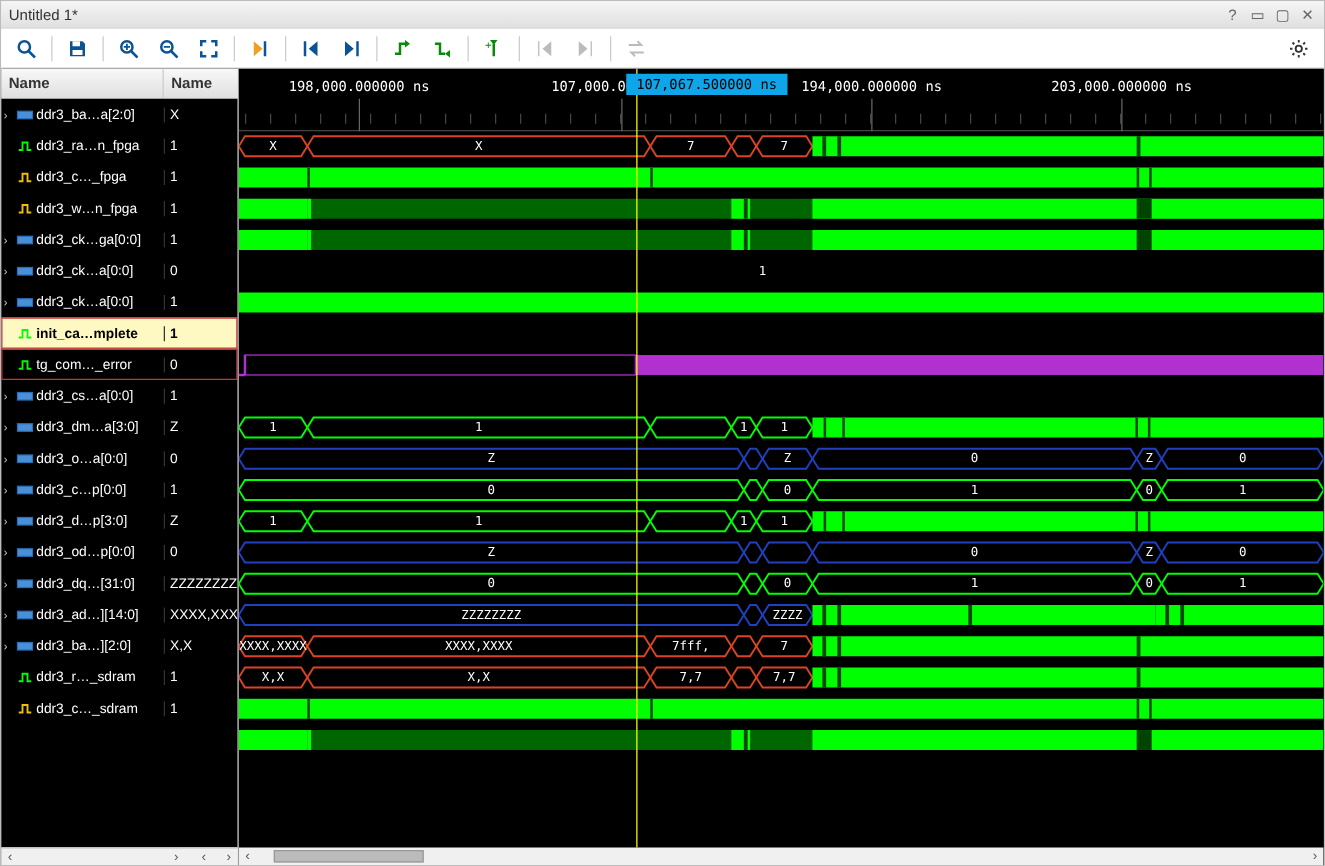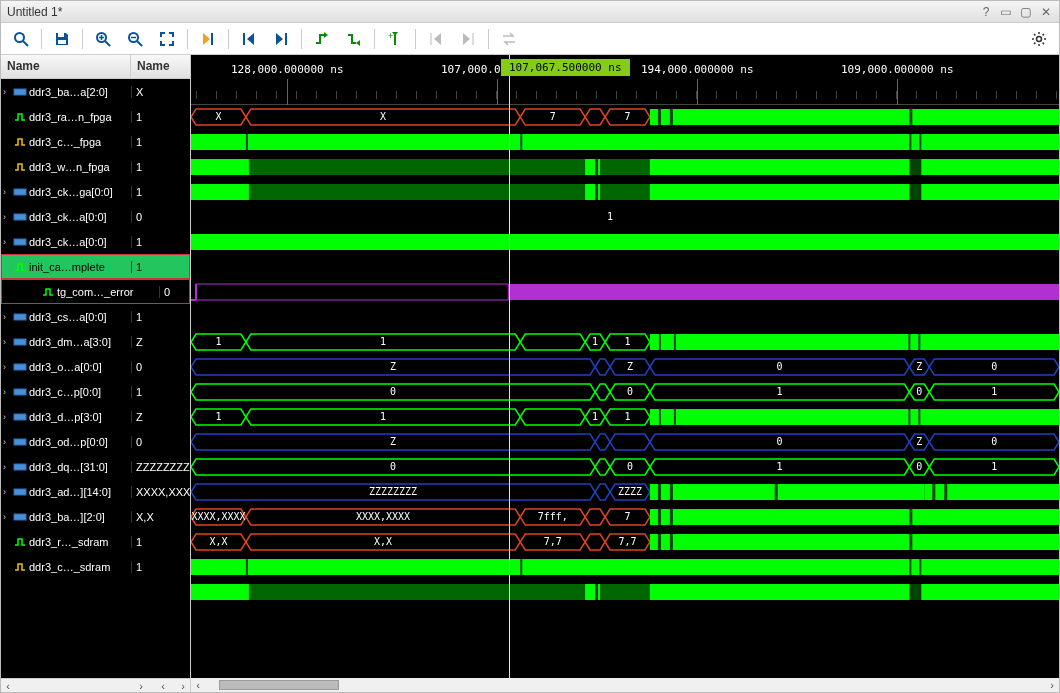--- a/index.html
+++ b/index.html
@@ -19,26 +19,26 @@
 .colhdr { display:flex; height:24px; background:linear-gradient(#f8f8f8,#e0e0e0); border-bottom:1px solid #ccc; }
 .colhdr > div { padding:4px 6px; font-weight:bold; font-size:12px; color:#333; text-align:left; }
 .colhdr .hname { width:130px; border-right:1px solid #ccc; }
 .colhdr .hval { flex:1; }
 .sigtable { flex:1; background:#000; overflow:hidden; }
 .sigrow { display:flex; height:25px; align-items:center; color:#fff; font-size:11px; }
 .sigrow .namecol { width:130px; display:flex; align-items:center; padding-left:2px; overflow:hidden; white-space:nowrap; }
 .sigrow .valcol { flex:1; padding-left:4px; white-space:nowrap; overflow:hidden; border-left:1px solid #333; }
 .sigrow .exp { width:10px; color:#ccc; font-size:9px; }
 .sigrow .ic { width:14px; height:14px; display:flex; align-items:center; justify-content:center; margin-right:2px; }
-.sigrow.sel { background:#22c55e; color:#000; outline:1px solid #cc3333; outline-offset:-1px; }
-.sigrow.mark { outline:1px solid #cc3333; outline-offset:-1px;padding-left:28px; }
+.sigrow.sel { background:#fef9c3; color:#000; outline:1px solid #cc3333; outline-offset:-1px;font-weight:bold; }
+.sigrow.mark { outline:1px solid #cc3333; outline-offset:-1px; }
 .left-scroll { height:14px; background:#f0f0f0; border-top:1px solid #ccc; display:flex; align-items:center; }
 .scrarw { width:14px; height:14px; color:#555; font-size:11px; text-align:center; line-height:14px; cursor:pointer; }
 .wave { flex:1; position:relative; background:#000; overflow:hidden; }
-.cursor-label { position:absolute; top:4px; left:310px; background:#84cc16; color:#000; padding:2px 8px; font-family:monospace; font-size:11px; z-index:10; }
+.cursor-label { position:absolute; top:4px; left:310px; background:#0ea5e9; color:#000; padding:2px 8px; font-family:monospace; font-size:11px; z-index:10; }
 .cursor-line { position:absolute; top:0; bottom:14px; left:318px; width:1px; background:#ffff00; z-index:5; }
 .ruler { height:50px; position:relative; border-bottom:1px solid #444; }
 .tick { position:absolute; top:8px; color:#fff; font-family:monospace; font-size:11px; }
 .tick::after { content:""; position:absolute; left:50%; top:16px; width:1px; height:26px; background:#666; }
 .minors { position:absolute; top:36px; left:0; right:0; height:14px; }
 .minors span { position:absolute; top:0; width:1px; height:8px; background:#444; }
 .wrow { height:25px; position:relative; }
 .wrow svg { width:100%; height:25px; display:block; }
 .wave-scroll { position:absolute; bottom:0; left:0; right:0; height:14px; background:#f0f0f0; display:flex; align-items:center; }
 .wave-scroll .thumb { height:10px; background:#bbb; border:1px solid #999; margin:0 14px; flex:0 0 120px; }
@@ -464,24 +464,24 @@
             <span style="left: 705px;"></span>
             <span style="left: 725px;"></span>
             <span style="left: 745px;"></span>
             <span style="left: 765px;"></span>
             <span style="left: 785px;"></span>
             <span style="left: 805px;"></span>
             <span style="left: 825px;"></span>
             <span style="left: 845px;"></span>
             <span style="left: 865px;"></span>
           </div>
-      <div class="tick" style="left: 40px;">128,000.000000 ns</div>
+      <div class="tick" style="left: 40px;">198,000.000000 ns</div>
           <div class="tick" style="left: 250px;">107,000.000000 ns</div>
           <div class="tick" style="left: 450px;">194,000.000000 ns</div>
-          <div class="tick" style="left: 650px;">109,000.000000 ns</div>
+          <div class="tick" style="left: 650px;">203,000.000000 ns</div>
         </div>
       <div id="wrows">
           <div class="wrow">
             <svg viewBox="0 0 870 25">
               <path d="M0 12 L5 4 L50 4 L55 12 L50 20 L5 20 Z" fill="none" stroke="#d42" stroke-width="1.5"></path>
               <text x="27.5" y="15" fill="#fff" font-size="10" font-family="monospace" text-anchor="middle">X</text>
               <path d="M55 12 L60 4 L325 4 L330 12 L325 20 L60 20 Z" fill="none" stroke="#d42" stroke-width="1.5"></path>
               <text x="192.5" y="15" fill="#fff" font-size="10" font-family="monospace" text-anchor="middle">X</text>
               <path d="M330 12 L335 4 L390 4 L395 12 L390 20 L335 20 Z" fill="none" stroke="#d42" stroke-width="1.5"></path>
               <text x="362.5" y="15" fill="#fff" font-size="10" font-family="monospace" text-anchor="middle">7</text>

